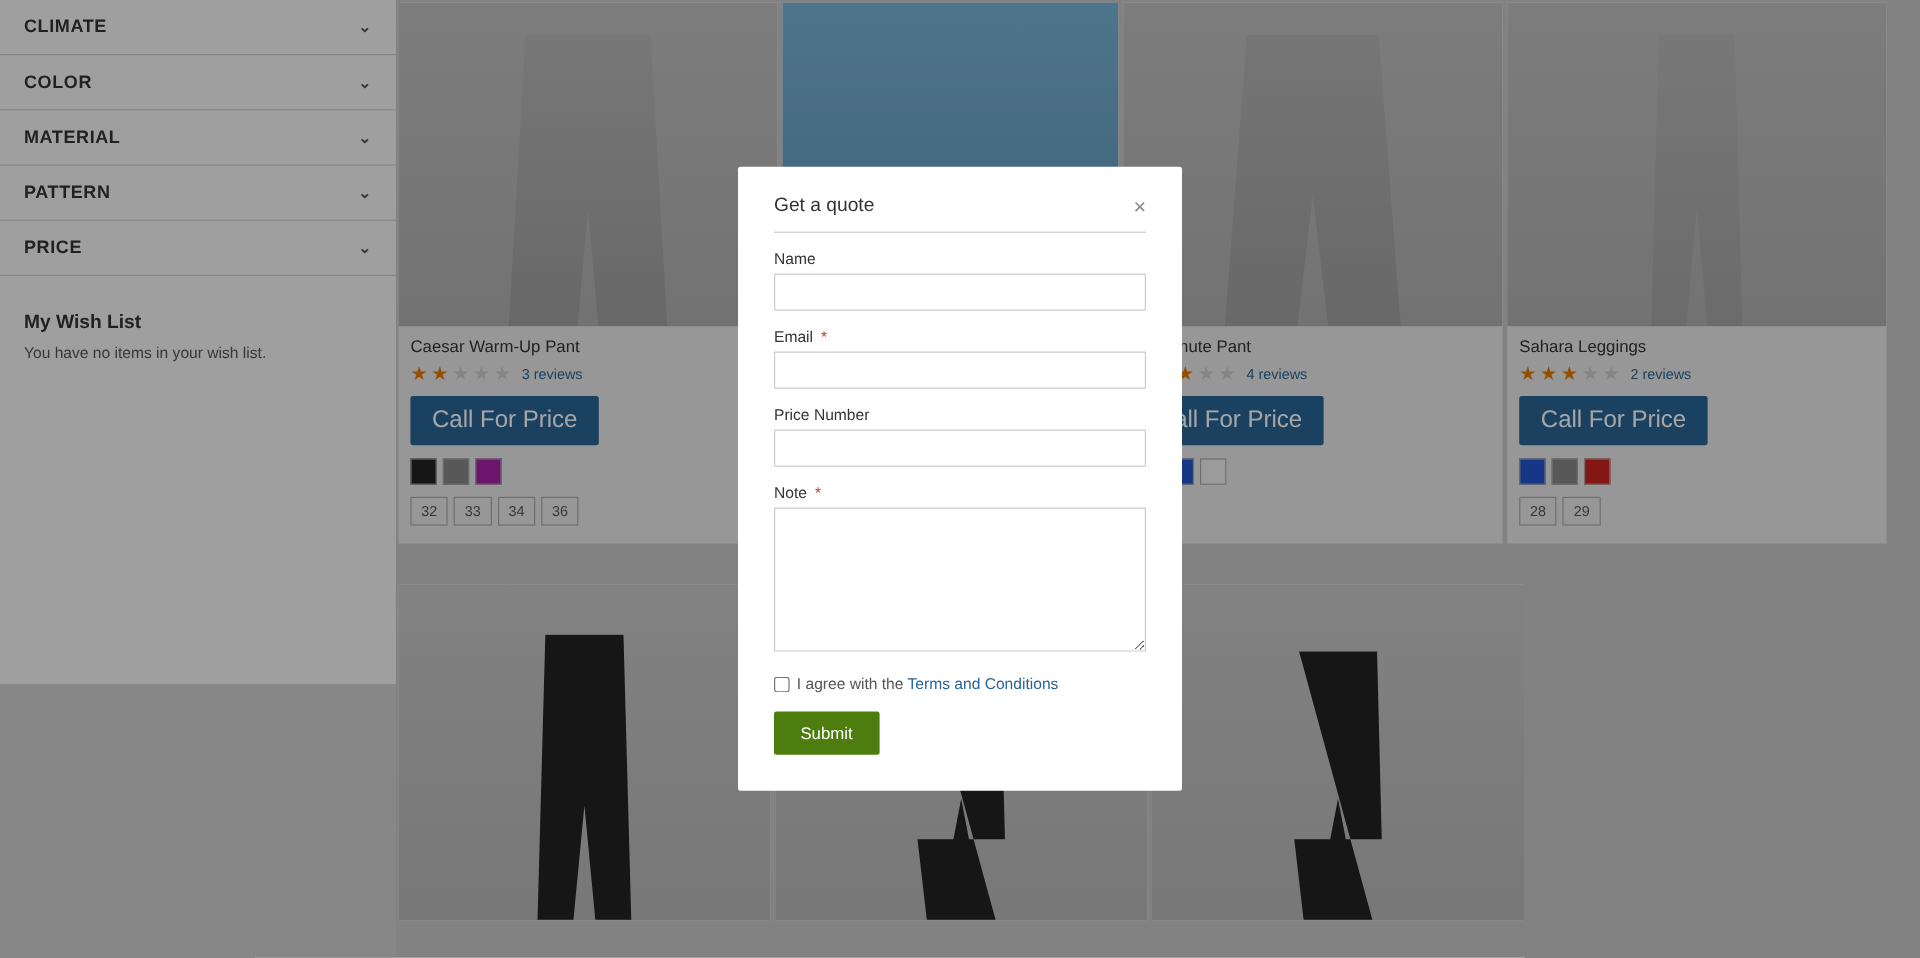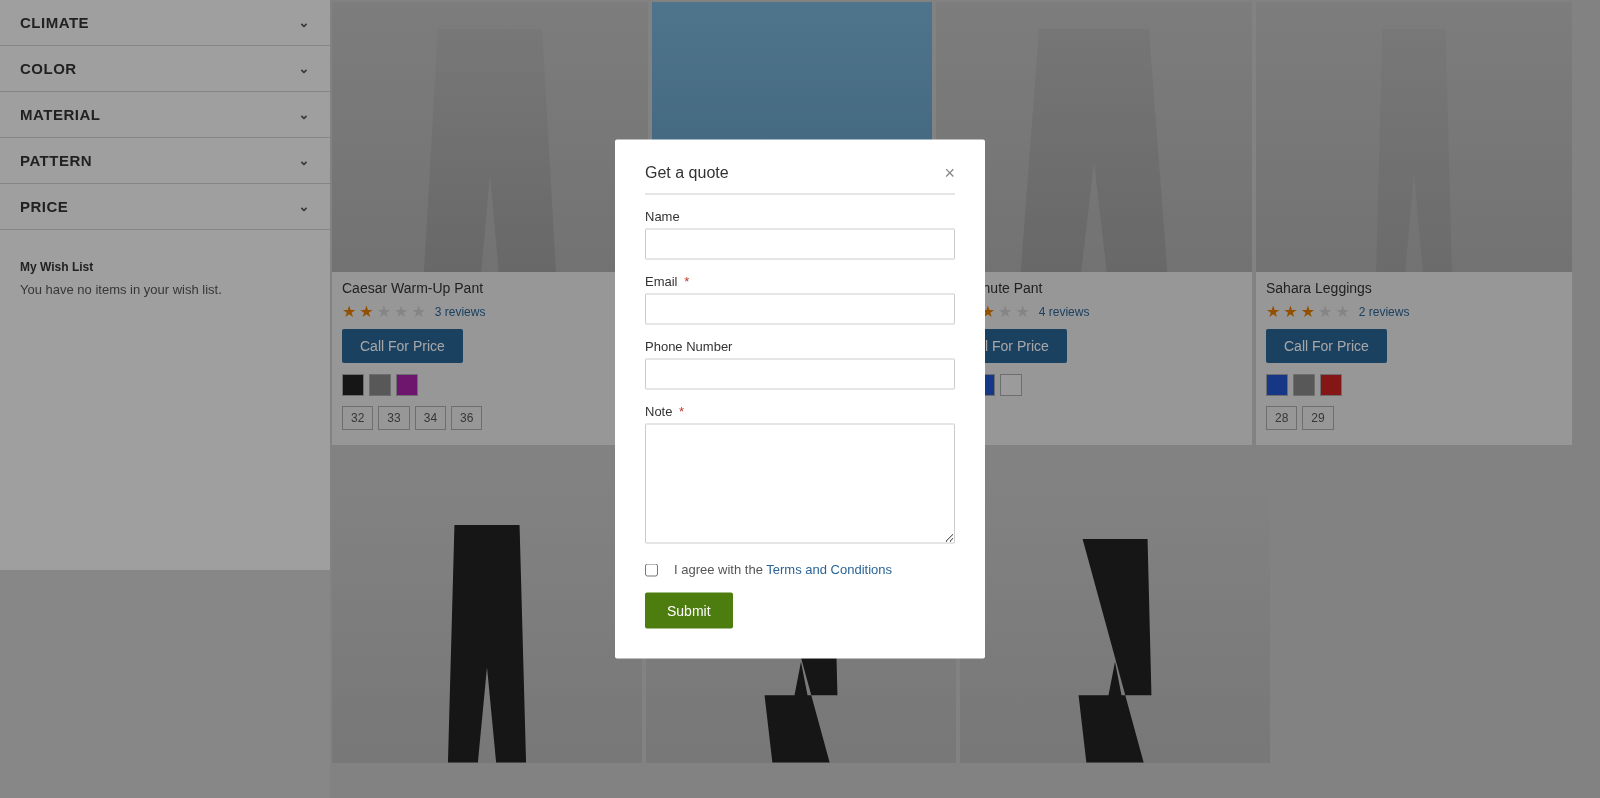--- a/index.html
+++ b/index.html
@@ -42,21 +42,21 @@
     }
     .compare-section p {
       font-size: 13px;
       color: #555;
     }
     .wishlist-section {
       padding: 20px;
       margin-top: 10px;
     }
     .wishlist-section h3 {
-      font-size: 12px;
+      font-size: 16px;
       font-weight: bold;
       color: #333;
       margin-bottom: 8px;
     }
     .wishlist-section p {
       font-size: 13px;
       color: #555;
     }
 
     
@@ -103,21 +103,21 @@
     }
     .star { color: #e07b00; font-size: 16px; }
     .star-empty { color: #ccc; font-size: 16px; }
     .review-count { font-size: 12px; color: #2a6496; margin-left: 6px; }
     .call-price-btn {
       margin: 6px 10px;
       background: #2a6496;
       color: white;
       border: none;
       padding: 9px 18px;
-      font-size: 14px;
+      font-size: 20px;
       cursor: pointer;
       border-radius: 2px;
     }
     .color-swatches {
       display: flex;
       gap: 5px;
       padding: 5px 10px;
     }
     .swatch {
       width: 22px; height: 22px;
@@ -214,21 +214,21 @@
       padding: 7px 10px;
       font-size: 13px;
       outline: none;
       border-radius: 1px;
       height: 120px;
       resize: vertical;
     }
     .terms-row {
       display: flex;
       align-items: flex-start;
-      gap: 16px;
+      gap: 6px;
       margin-bottom: 16px;
       font-size: 13px;
       color: #555;
     }
     .terms-checkbox {
       margin-top: 2px;
       cursor: pointer;
     }
     .terms-link {
       color: #2a6496;
@@ -408,21 +408,21 @@
   <div class="form-group">
     <label class="form-label">
       <span>Email</span>
       <span class="required">*</span>
     </label>
     <input type="email" class="form-input" style="">
   </div>
 
   <div class="form-group">
     <label class="form-label">
-      <span>Phone Number</span>
+      <span>Price Number</span>
     </label>
     <input type="tel" class="form-input" style="">
   </div>
 
   <div class="form-group">
     <label class="form-label">
       <span>Note</span>
       <span class="required">*</span>
     </label>
     <textarea class="form-textarea" style=""></textarea>

